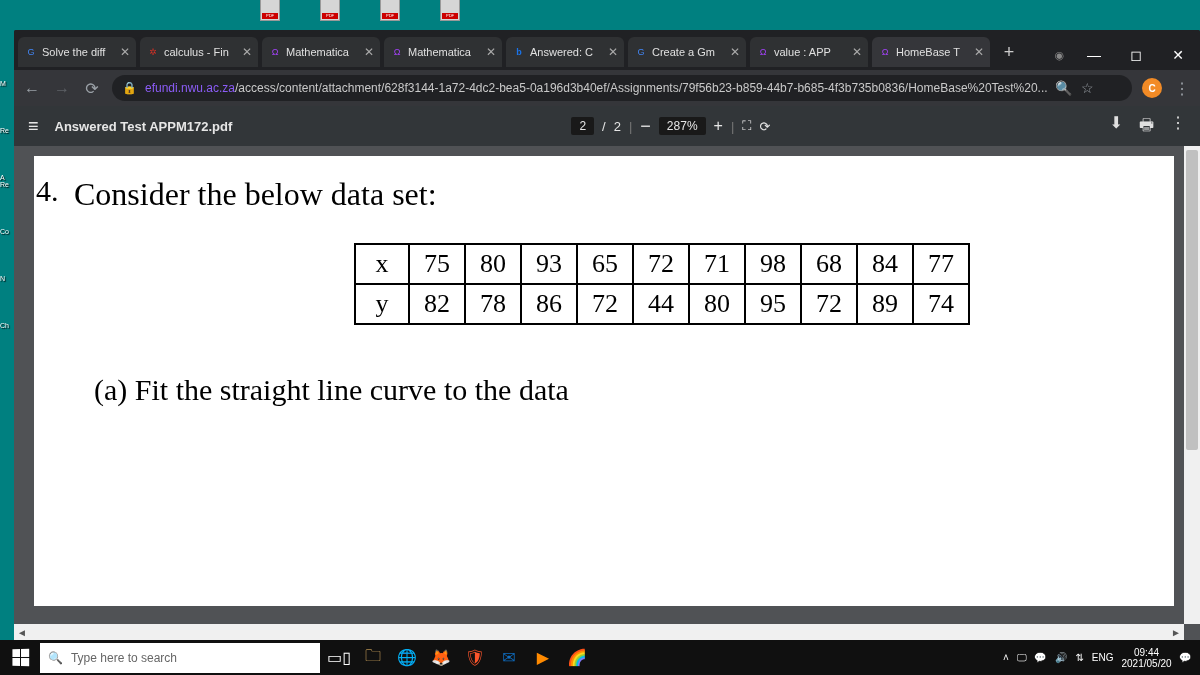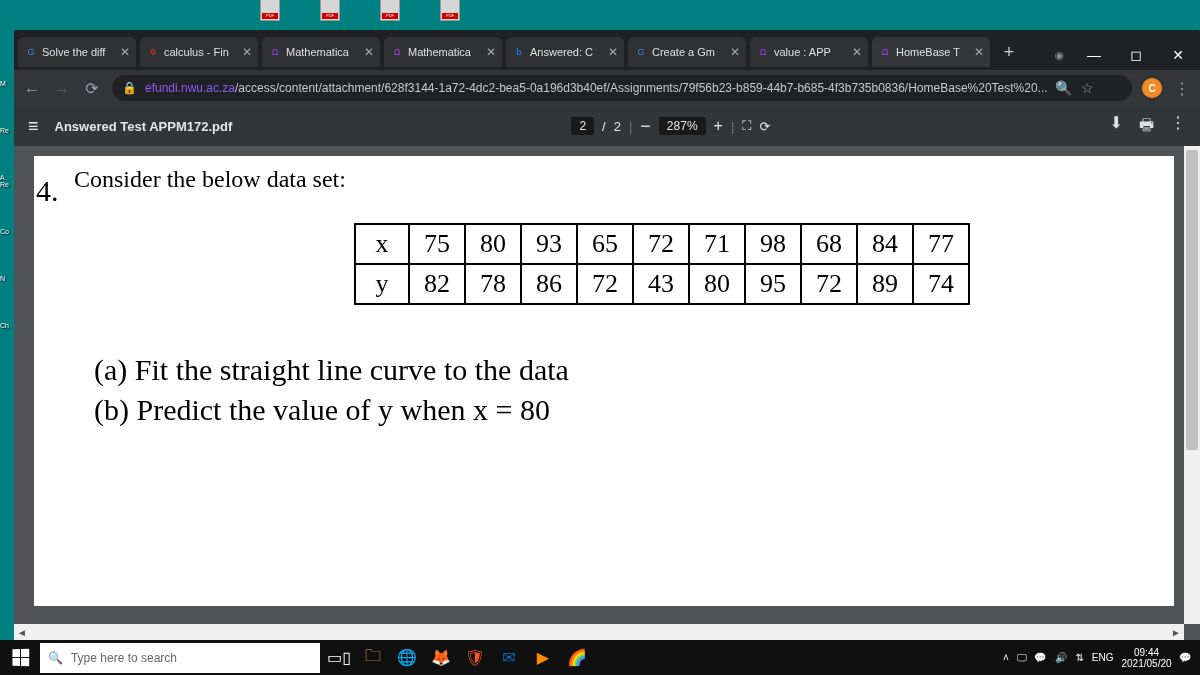--- a/index.html
+++ b/index.html
@@ -41,21 +41,21 @@
   .pdf-toolbar .ham { font-size: 18px; }
   .pdf-toolbar .center { margin-left: auto; display: flex; align-items: center; gap: 8px; }
   .pdf-toolbar .pg { background: #191919; padding: 2px 8px; border-radius: 2px; font-size: 12px; }
   .pdf-toolbar .zoom { background: #191919; padding: 2px 8px; border-radius: 2px; font-size: 12px; }
   .pdf-toolbar .right { margin-left: auto; display: flex; gap: 16px; font-size: 16px; color: #e0e0e0; }
 
   
   .viewport { flex: 1; background: #505255; position: relative; overflow: hidden; }
   .page { position: absolute; top: 10px; left: 20px; width: 1140px; height: 450px; background: #fff; font-family: "Times New Roman", serif; color: #000; padding: 10px 20px; }
   .page .qnum { position: absolute; left: 2px; top: 18px; font-size: 30px; }
-  .page .qtitle { font-size: 24px; margin-left: 20px; }
+  .page .qtitle { font-size: 32px; margin-left: 20px; margin-top: 10px; }
   .data-table { border-collapse: collapse; margin: 30px 0 0 300px; }
   .data-table td { border: 2px solid #000; width: 56px; height: 40px; text-align: center; font-size: 26px; }
   .data-table td.lab { width: 54px; }
   .sub { font-size: 30px; margin-top: 48px; margin-left: 40px; }
   .scrollbar { position: absolute; right: 0; top: 0; bottom: 16px; width: 16px; background: #f0f0f0; }
   .thumb { position: absolute; top: 4px; left: 2px; right: 2px; height: 300px; background: #c0c0c0; border-radius: 2px; }
   .h-scroll { position: absolute; left: 0; right: 16px; bottom: 0; height: 16px; background: #f0f0f0; display: flex; align-items: center; }
   .h-scroll .ar { width: 16px; text-align: center; font-size: 10px; color: #555;}
   .h-scroll .trk { flex:1; }
 
@@ -209,31 +209,30 @@
               <td>68</td>
               <td>84</td>
               <td>77</td>
         </tr>
         <tr>
           <td class="lab">y</td>
           <td>82</td>
               <td>78</td>
               <td>86</td>
               <td>72</td>
-              <td>43</td>
+              <td>44</td>
               <td>80</td>
               <td>95</td>
               <td>72</td>
               <td>89</td>
               <td>74</td>
         </tr>
       </tbody>
         </table>
       <div class="sub">(a)  Fit the straight line curve to the data</div>
-      <div class="sub" style="margin-top:6px"><span>(b)  Predict the value of y when x = 80</span></div>
     </div>
     <div class="scrollbar">
         <div class="thumb"></div>
       </div>
     <div class="h-scroll">
         <div class="ar">◄</div>
         <div class="trk"></div>
         <div class="ar">►</div>
       </div>
   </div>

